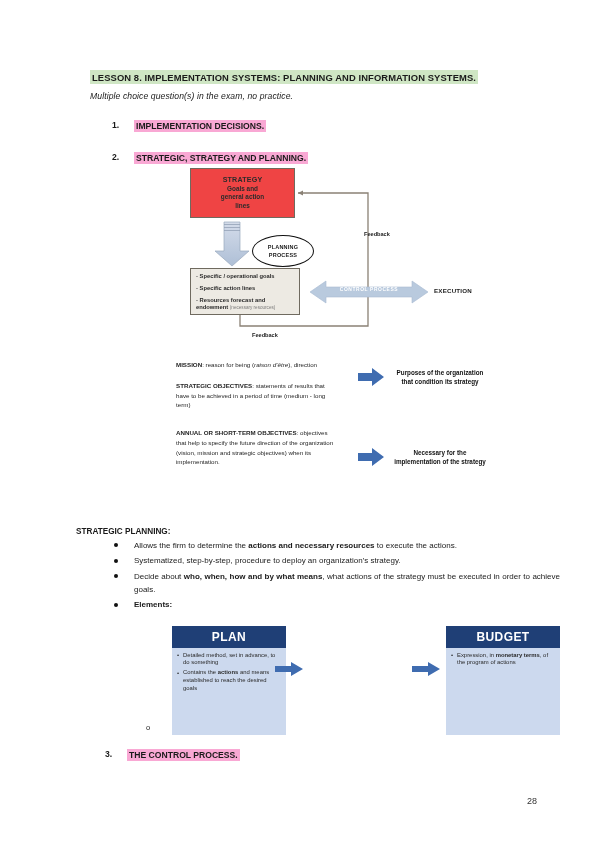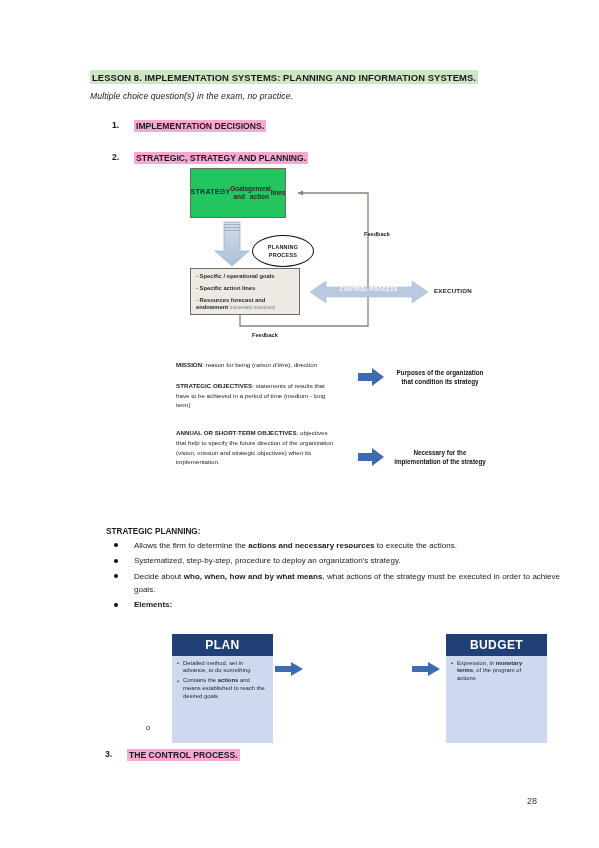--- a/index.html
+++ b/index.html
@@ -27,23 +27,23 @@
   .num-item { position:absolute; font-size:8.6px; font-weight:bold; }
   .num-item .num { position:absolute; left:0; top:0; }
   .num-item .txt { margin-left:22px; background:#f9a8d4; padding:1px 2px; white-space:nowrap; display:inline-block; }
   #sec1 { left:92px; top:120px; }
   #sec2 { left:92px; top:152px; }
   #sec3 { left:85px; top:749px; }
 
   
   .diagram { position:absolute; left:152px; top:166px; width:330px; height:180px; }
   .strategy-box {
-    position:absolute; left:18px; top:2px; width:96px; height:50px;
-    background:#22c55e; border:1.4px solid #6f6a5f;
-    display:flex; align-items:center; justify-content:center;
+    position:absolute; left:18px; top:2px; width:105px; height:50px;
+    background:#ef4444; border:1.4px solid #6f6a5f;
+    display:flex; flex-direction:column; align-items:center; justify-content:center;
     font-size:6.4px; font-weight:bold; color:#2b2b2b; line-height:1.32; text-align:center;
   }
   .strategy-box .st-title { font-size:7.1px; letter-spacing:0.2px; }
   .goals-box {
     position:absolute; left:18px; top:102px; width:110px; height:47px;
     background:#edeae3; border:1.4px solid #6f6a5f;
     padding:4px 4px 0 5px;
     font-size:5.8px; font-weight:bold; color:#2b2b2b; line-height:1.35;
   }
   .goals-box div { margin-bottom:4px; }
@@ -81,31 +81,31 @@
   .annual-block { position:absolute; left:156px; top:428px; width:162px; font-size:6.2px; line-height:1.58; color:#262626; }
   .annual-block p { margin:0; }
 
   .callout { position:absolute; display:flex; align-items:center; }
   .callout .ctext { font-size:6.3px; font-weight:bold; line-height:1.45; text-align:center; color:#121212; width:96px; }
   #callout1 { left:338px; top:368px; }
   #callout2 { left:338px; top:448px; }
   .blue-arrow { width:26px; height:18px; margin-right:8px; flex:0 0 auto; }
 
   
-  .sp-head { position:absolute; left:86px; top:527px; font-size:8.2px; font-weight:bold; }
+  .sp-head { position:absolute; left:56px; top:527px; font-size:8.2px; font-weight:bold; }
   .bullets { position:absolute; left:90px; top:540px; width:450px; font-size:8px; line-height:1.62; }
   .bl { position:relative; padding-left:24px; margin-bottom:2.5px; }
   .bl .dot { position:absolute; left:4px; top:3.2px; width:4px; height:4px; background:#111; border-radius:50%; }
   .bl b { font-weight:bold; }
   .bl.justify { text-align:justify; }
   .sub-o { position:absolute; left:126px; top:723px; font-size:7.5px; color:#222; }
 
   
   .ppb { position:absolute; left:152px; top:618px; width:375px; height:108px; }
-  .ppb-card { position:absolute; top:16px; width:101px;border-radius:6px; }
+  .ppb-card { position:absolute; top:8px; width:114px;border-radius:6px; }
   .ppb-card .hdr {
     background:#1f3f76; color:#fff; text-align:center;
     font-size:12px; font-weight:bold; letter-spacing:0.4px;
     padding:2.5px 0 3px 0; border:1px solid #1f3f76;
   }
   .ppb-card .body {
     background:#ccd9ee; border:1px solid #ccd9ee; border-top:none;
     padding:4px 5px 4px 4px; font-size:5.9px; line-height:1.34; color:#2a2a2a;
   }
   .ppb-card .body ul { margin:0; padding:0; list-style:none; }

